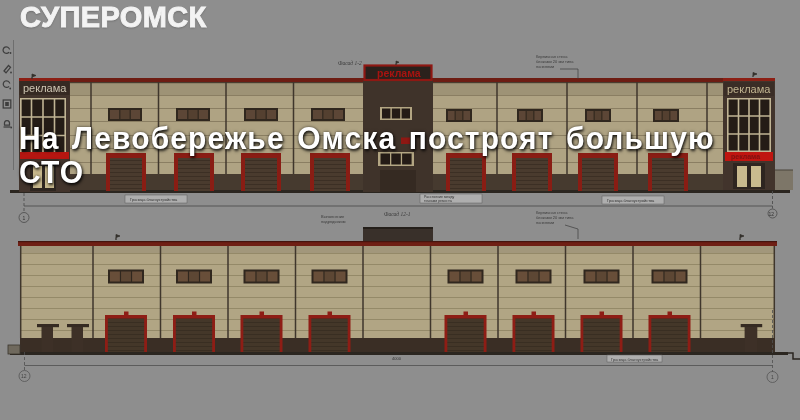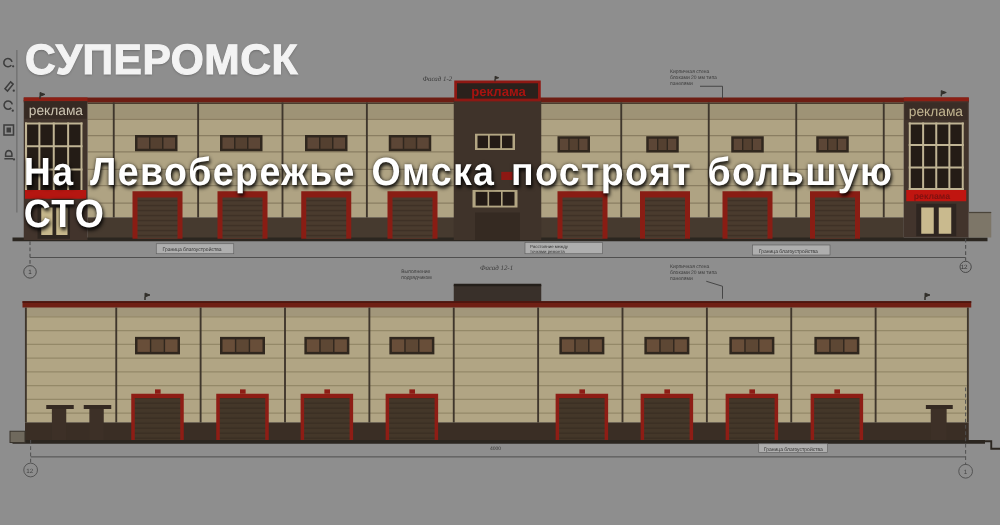--- a/index.html
+++ b/index.html
@@ -389,15 +389,15 @@
 
     <rect x="3.2" y="60" width="7.6" height="8"></rect>
     <rect x="5.2" y="62" width="3.6" height="4" fill="#3e3e3e" stroke="none"></rect>
 
     <path d="M4.5,85 q-0.5,-4.5 2.5,-4.5 q3,0 2.5,4.5 z"></path>
     <path d="M3.5,87 h7"></path>
     <circle cx="11.2" cy="87.5" r="0.9" fill="#3e3e3e" stroke="none"></circle>
   </g>
 </svg>
 
-<div class="abs" style="left:20px;top:29px;font-size:34px;font-weight:bold;color:#f3f3f3;letter-spacing:0.4px;-webkit-text-stroke:0.9px #f3f3f3;text-shadow:0 1px 2px rgba(0,0,0,0.35)">СУПЕРОМСК</div>
+<div class="abs" style="left:20px;top:1px;font-size:29px;font-weight:bold;color:#f3f3f3;letter-spacing:0.4px;-webkit-text-stroke:0.9px #f3f3f3;text-shadow:0 1px 2px rgba(0,0,0,0.35)">СУПЕРОМСК</div>
 
 <div class="abs" style="left:19px;top:122px;font-size:30px;line-height:32px;font-weight:bold;color:#ffffff;letter-spacing:1.12px;word-spacing:3px;transform:scaleY(1.05);transform-origin:top left;text-shadow:1px 2px 3px rgba(0,0,0,0.85),0 0 3px rgba(0,0,0,0.55)">На Левобережье Омска построят большую<br>СТО</div>
 
 </body></html>

